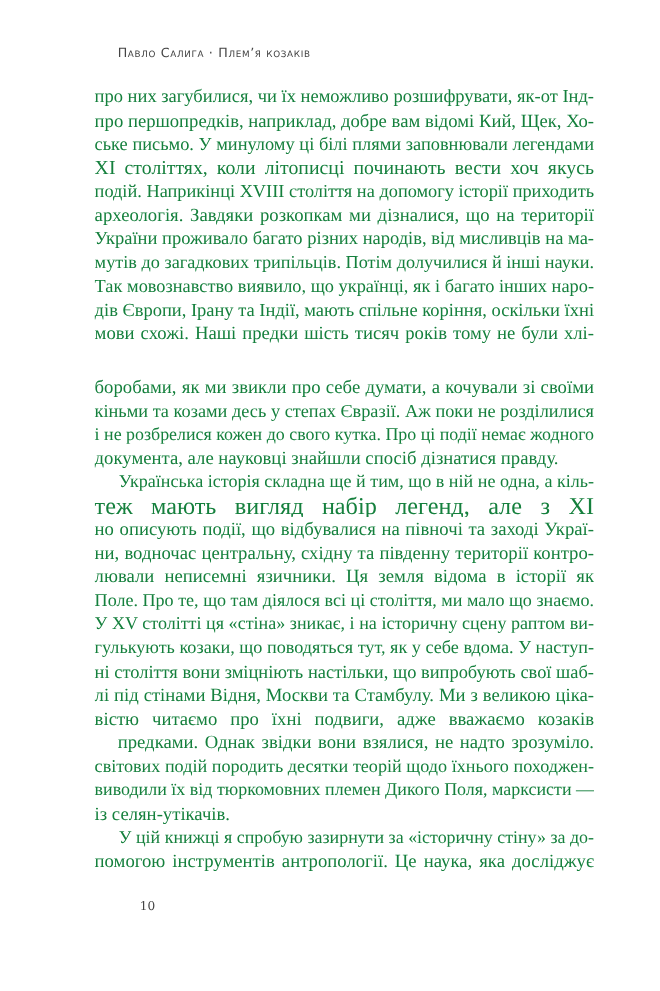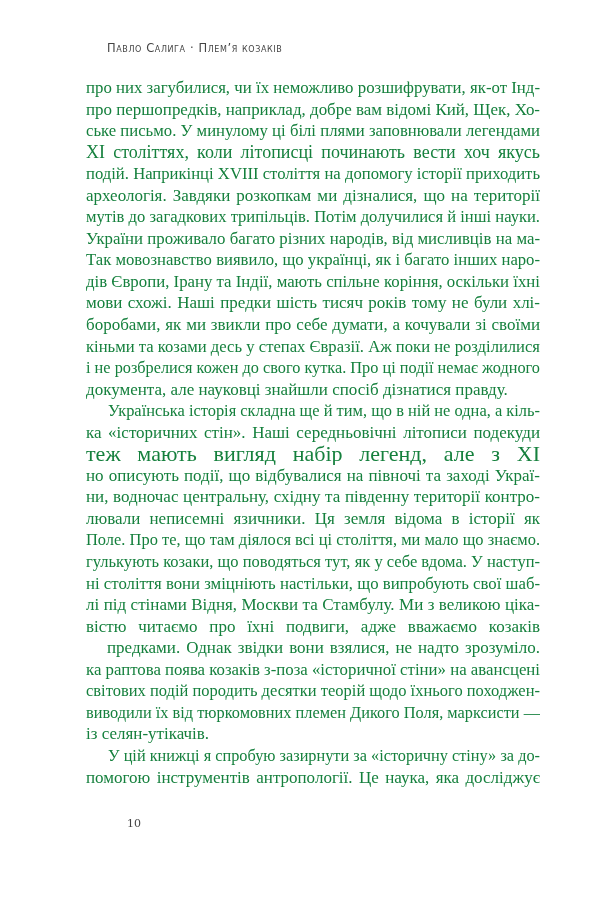--- a/index.html
+++ b/index.html
@@ -65,42 +65,41 @@
 
 <div class="running-header">Павло Салига · Плем’я козаків</div>
 
 <div class="text-block" id="text-block">
     <span class="line" style="white-space: normal; font-size: 16.8062px; overflow: hidden;">про них загубилися, чи їх неможливо розшифрувати, як-от Інд-</span>
     <span class="line" style="white-space: normal; font-size: 16.9504px; overflow: hidden;">про першопредків, наприклад, добре вам відомі Кий, Щек, Хо-</span>
     <span class="line" style="white-space: normal; font-size: 16.7051px; overflow: hidden;">ське письмо. У минулому ці білі плями заповнювали легендами</span>
     <span class="line" style="white-space: normal; font-size: 18px; overflow: hidden;">XI століттях, коли літописці починають вести хоч якусь хроніку</span>
     <span class="line" style="white-space: normal; font-size: 16.6622px; overflow: hidden;">подій. Наприкінці XVIII століття на допомогу історії приходить</span>
     <span class="line" style="white-space: normal; overflow: hidden;">археологія. Завдяки розкопкам ми дізналися, що на території</span>
+    <span class="line" style="white-space: normal; font-size: 16.8171px; overflow: hidden;">України проживало багато різних народів, від мисливців на ма-</span>
     <span class="line" style="white-space: normal; font-size: 16.5795px; overflow: hidden;">мутів до загадкових трипільців. Потім долучилися й інші науки.</span>
-    <span class="line" style="white-space: normal; font-size: 16.8171px; overflow: hidden;">України проживало багато різних народів, від мисливців на ма-</span>
     <span class="line" style="white-space: normal; font-size: 16.6859px; overflow: hidden;">Так мовознавство виявило, що українці, як і багато інших наро-</span>
     <span class="line" style="white-space: normal; font-size: 16.7965px; overflow: hidden;">дів Європи, Ірану та Індії, мають спільне коріння, оскільки їхні</span>
     <span class="line" style="white-space: normal; overflow: hidden;">мови схожі. Наші предки шість тисяч років тому не були хлі-</span>
-    <span class="line" style="white-space: normal; overflow: hidden;">боробами, як ми звикли про себе думати, а кочували зі своїми</span>
+    <span class="line" style="white-space: normal; overflow: hidden; margin-top: 27px;">боробами, як ми звикли про себе думати, а кочували зі своїми</span>
     <span class="line" style="white-space: normal; font-size: 16.6297px; overflow: hidden;">кіньми та козами десь у степах Євразії. Аж поки не розділилися</span>
     <span class="line" style="white-space: normal; font-size: 16.28px; overflow: hidden;">і не розбрелися кожен до свого кутка. Про ці події немає жодного</span>
     <span class="line last" style="white-space: normal; overflow: hidden;">документа, але науковці знайшли спосіб дізнатися правду.</span>
     <span class="line indent" style="white-space: normal; font-size: 16.4261px; overflow: hidden;">Українська історія складна ще й тим, що в ній не одна, а кіль-</span>
-    <span class="line" style="white-space: normal; overflow: hidden;">ка «історичних стін». Наші середньовічні літописи подекуди</span>
     <span class="line" style="white-space: normal; font-size: 22px; overflow: hidden;">теж мають вигляд набір легенд, але з XI століття доволі деталь-</span>
     <span class="line" style="white-space: normal; overflow: hidden;">но описують події, що відбувалися на півночі та заході Украї-</span>
     <span class="line" style="white-space: normal; overflow: hidden;">ни, водночас центральну, східну та південну території контро-</span>
     <span class="line" style="white-space: normal; overflow: hidden;">лювали неписемні язичники. Ця земля відома в історії як Дике</span>
     <span class="line" style="white-space: normal; font-size: 16.4311px; overflow: hidden;">Поле. Про те, що там діялося всі ці століття, ми мало що знаємо.</span>
+    <span class="line" style="white-space: normal; font-size: 16.4273px; overflow: hidden;">У XV столітті ця «стіна» зникає, і на історичну сцену раптом ви-</span>
     <span class="line" style="white-space: normal; font-size: 16.5251px; overflow: hidden;">гулькують козаки, що поводяться тут, як у себе вдома. У наступ-</span>
     <span class="line" style="white-space: normal; font-size: 16.7623px; overflow: hidden;">ні століття вони зміцніють настільки, що випробують свої шаб-</span>
     <span class="line" style="white-space: normal; overflow: hidden;">лі під стінами Відня, Москви та Стамбулу. Ми з великою ціка-</span>
     <span class="line" style="white-space: normal; overflow: hidden;">вістю читаємо про їхні подвиги, адже вважаємо козаків своїми</span>
     <span class="line" style="white-space: normal; overflow: hidden; margin-left: 21px;">предками. Однак звідки вони взялися, не надто зрозуміло. Та-</span>
-    <span class="line" style="white-space: normal; font-size: 16.8022px; overflow: hidden;">ка раптова поява козаків з-поза «історичної стіни» на авансцені</span>
     <span class="line" style="white-space: normal; font-size: 16.4931px; overflow: hidden;">світових подій породить десятки теорій щодо їхнього походжен-</span>
     <span class="line" style="white-space: normal; font-size: 16.3274px; overflow: hidden;">виводили їх від тюркомовних племен Дикого Поля, марксисти —</span>
     <span class="line last" style="white-space: normal; overflow: hidden;">із селян-утікачів.</span>
     <span class="line indent" style="white-space: normal; font-size: 16.2979px; overflow: hidden;">У цій книжці я спробую зазирнути за «історичну стіну» за до-</span>
     <span class="line" style="white-space: normal; overflow: hidden;">помогою інструментів антропології. Це наука, яка досліджує</span>
   </div>
 
 <div class="page-number">10</div>
 
 </body></html>

